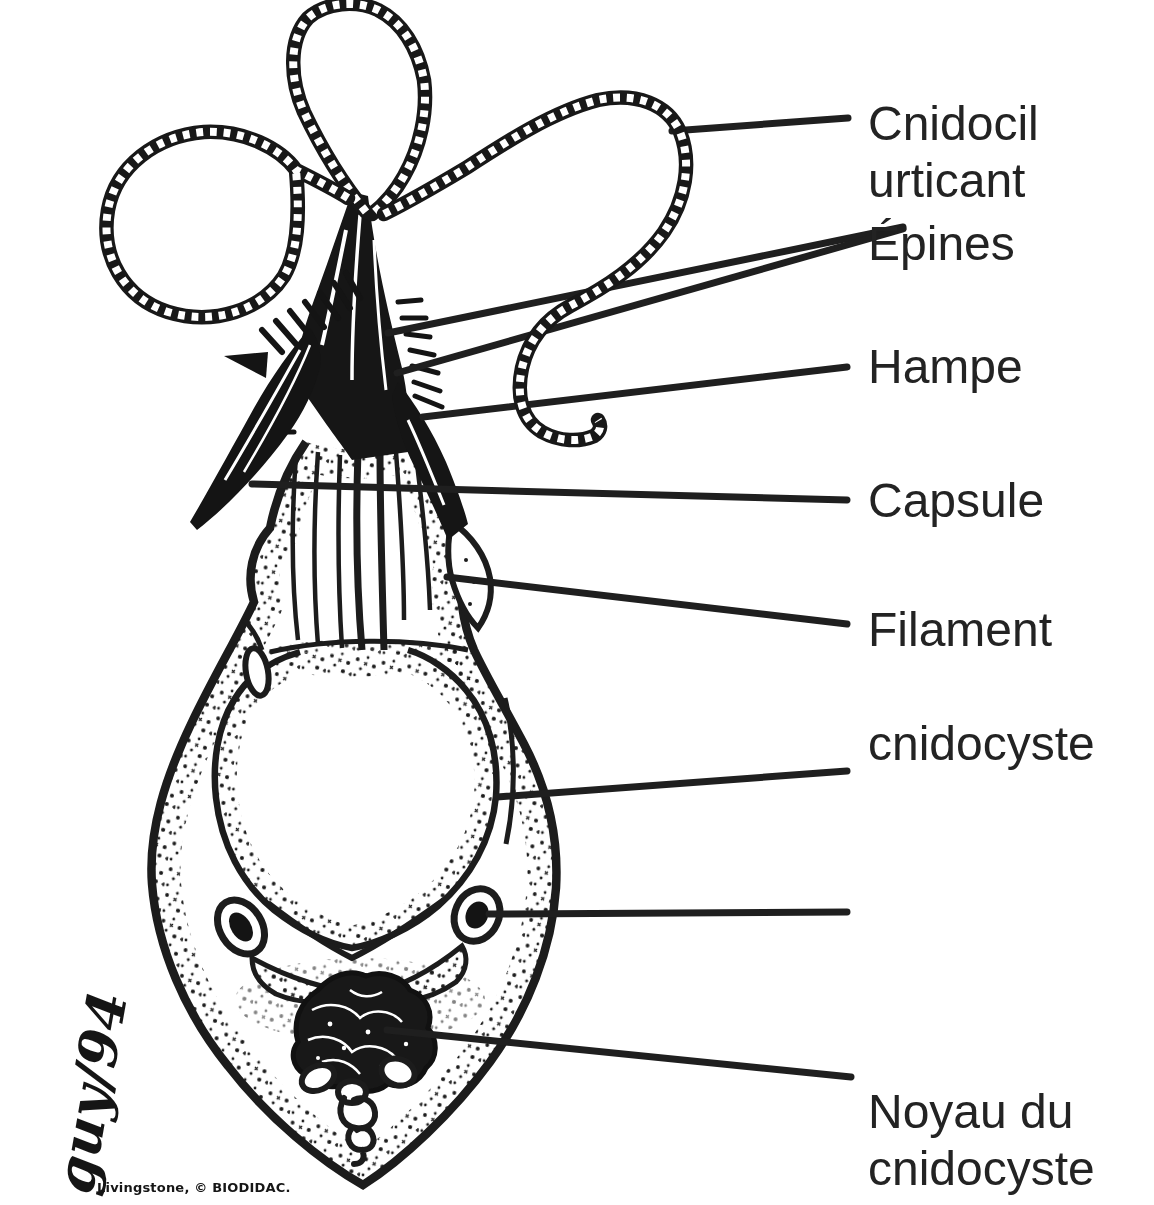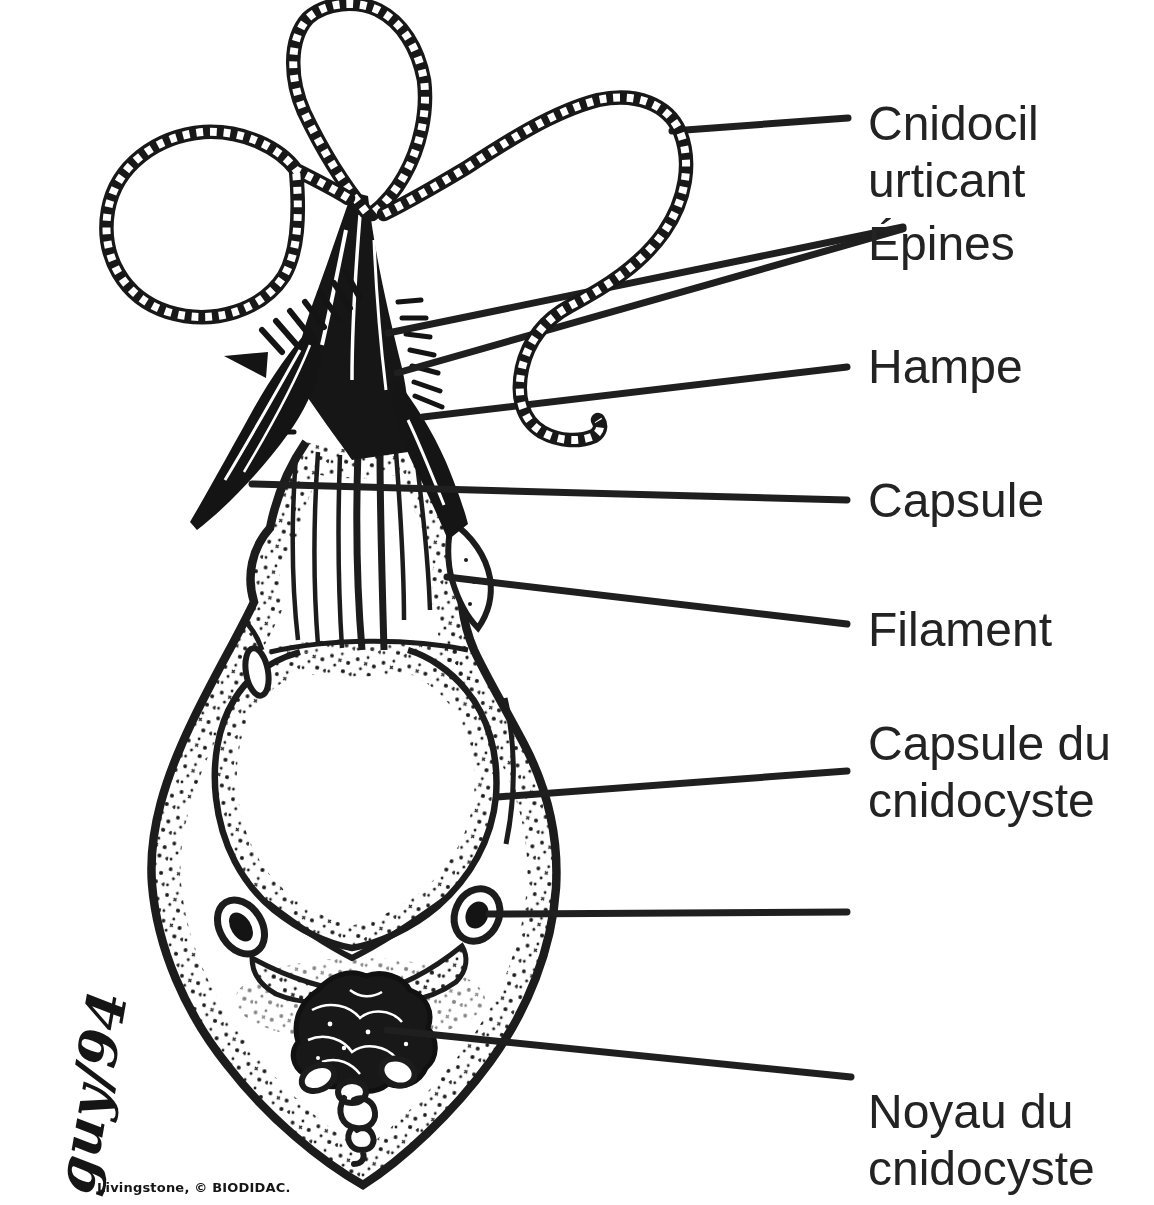--- a/index.html
+++ b/index.html
@@ -222,21 +222,20 @@
   <div class="label" style="top:215px">
     <span>Épines</span>
   </div>
   <div class="label" style="top:472px">
     <span>Capsule</span>
   </div>
   <div class="label" style="top:601px">
     <span>Filament</span>
   </div>
   <div class="label" style="top:715px">
-    <span>Capsule du</span>
     <span>cnidocyste</span>
   </div>
   <div class="label" style="top:1083px">
     <span>Noyau du</span>
     <span>cnidocyste</span>
   </div>
 
   <div class="credit">Livingstone, © BIODIDAC.</div>
 
 </div>

